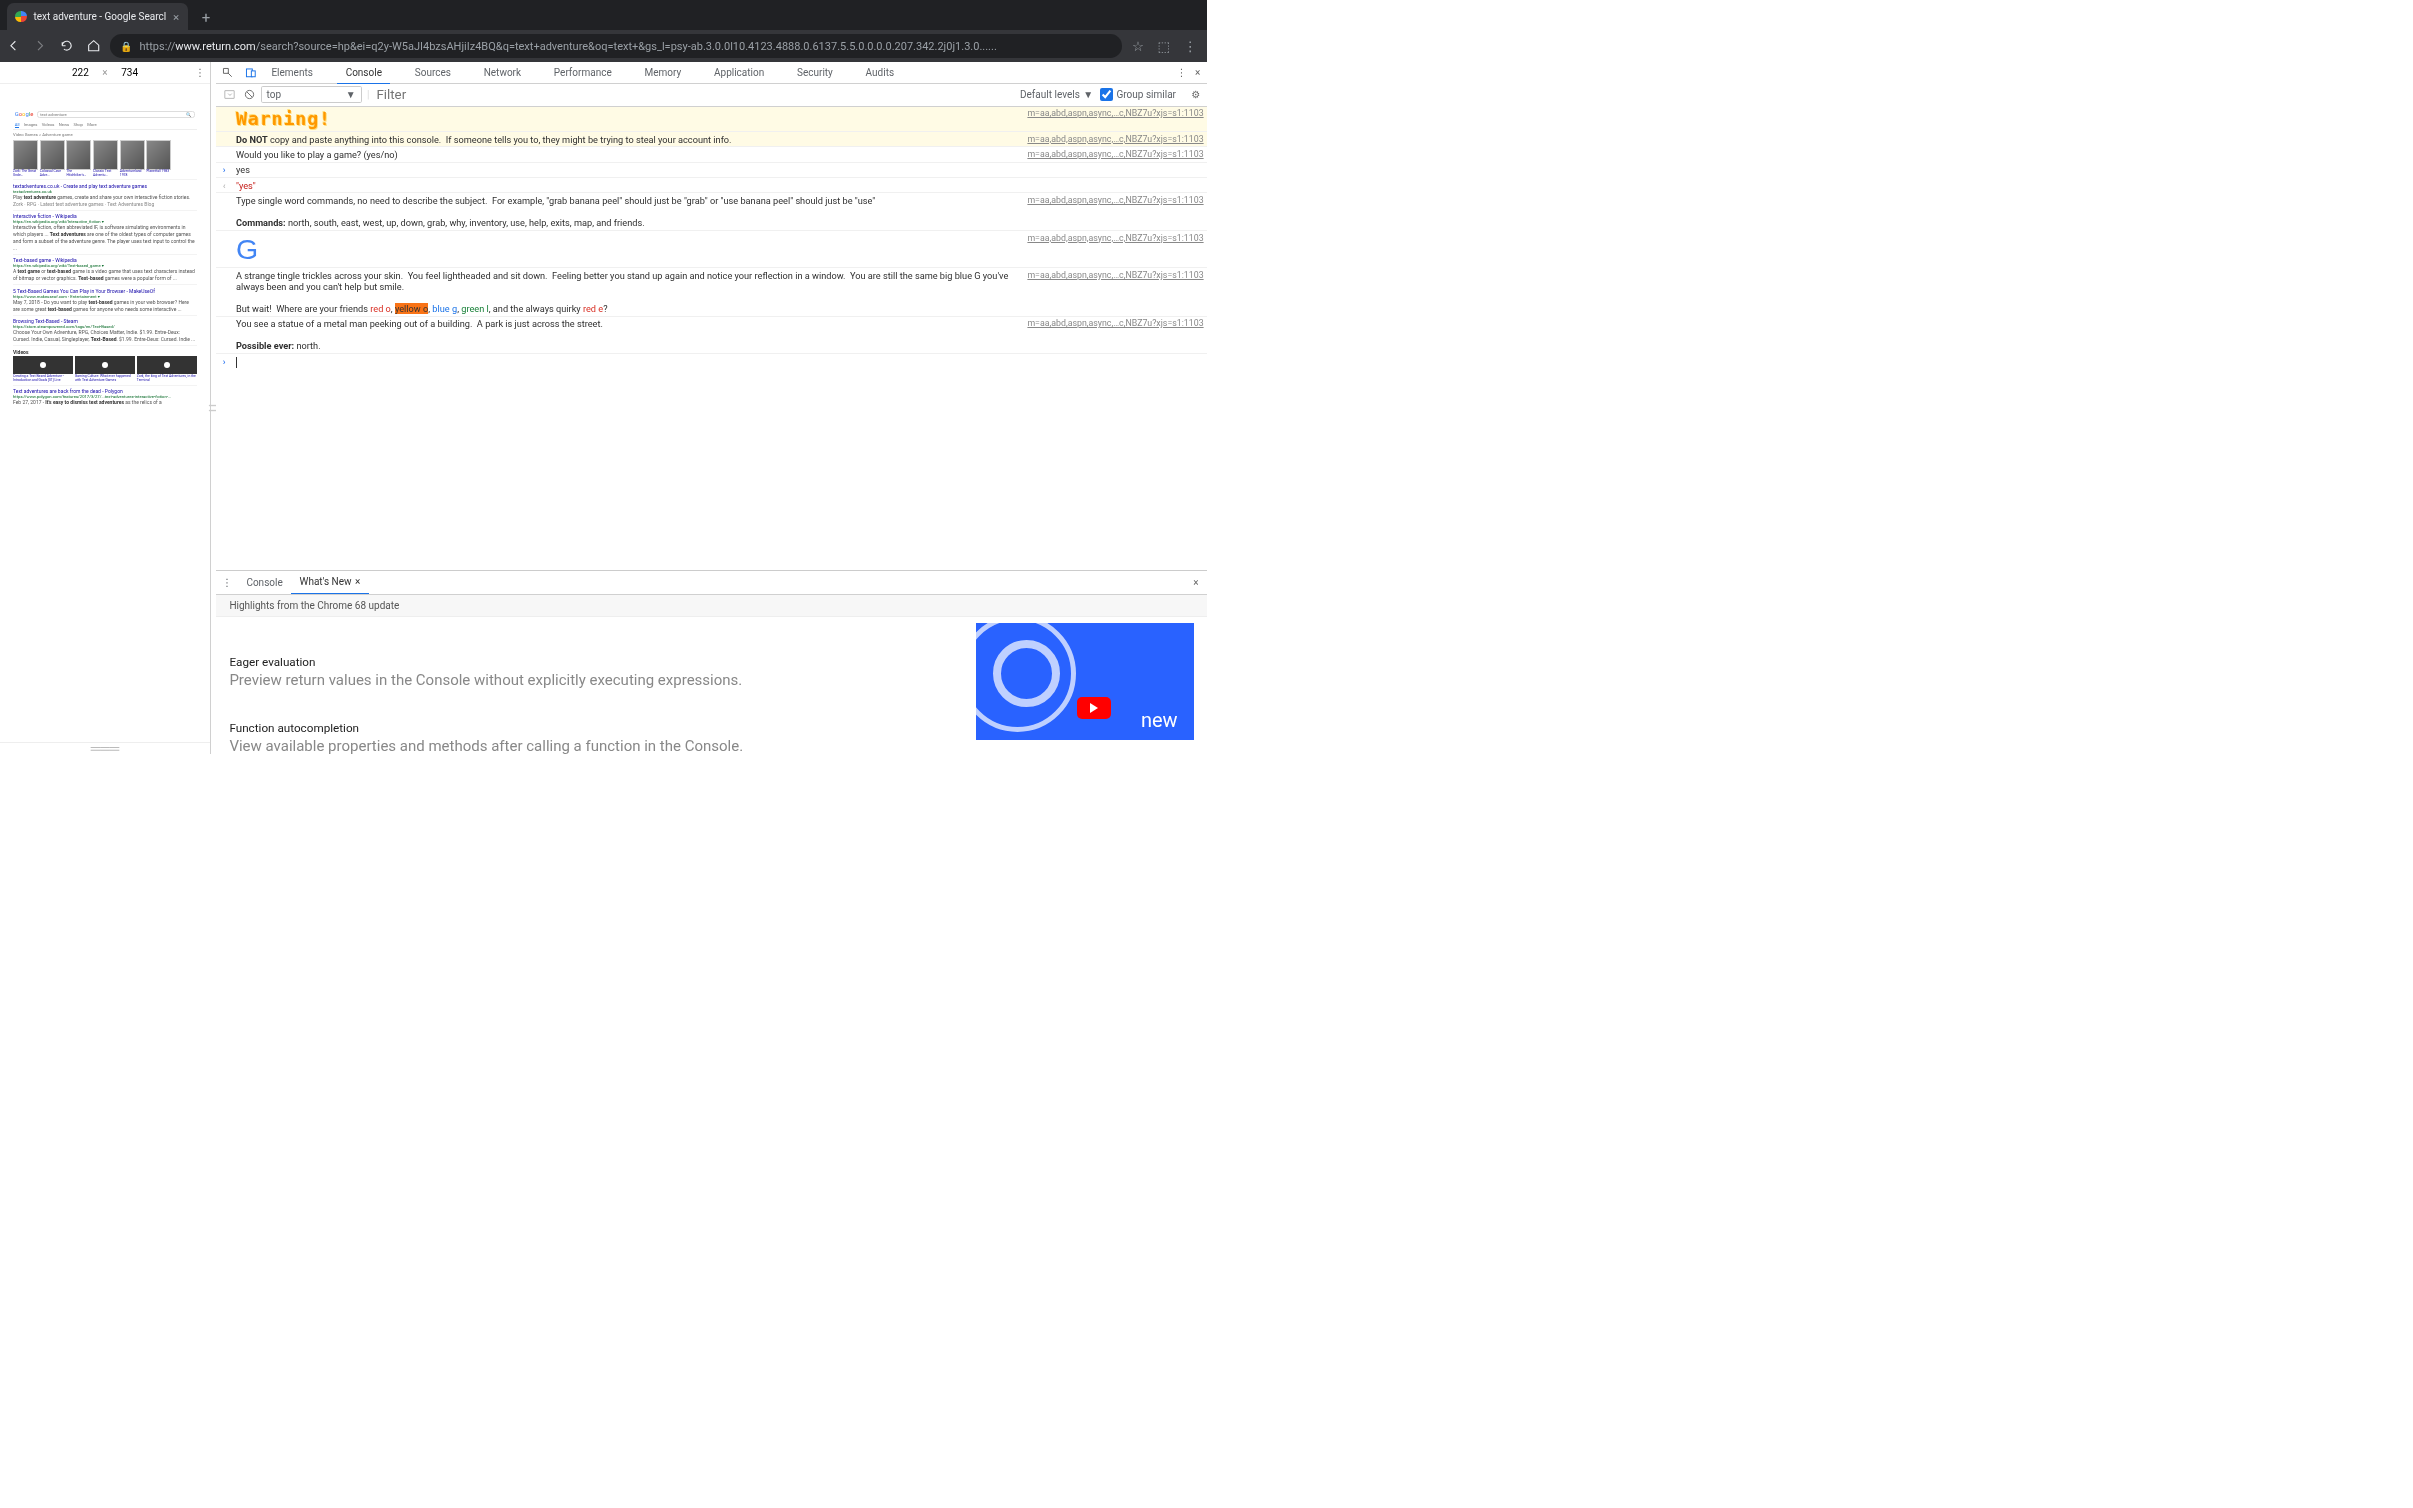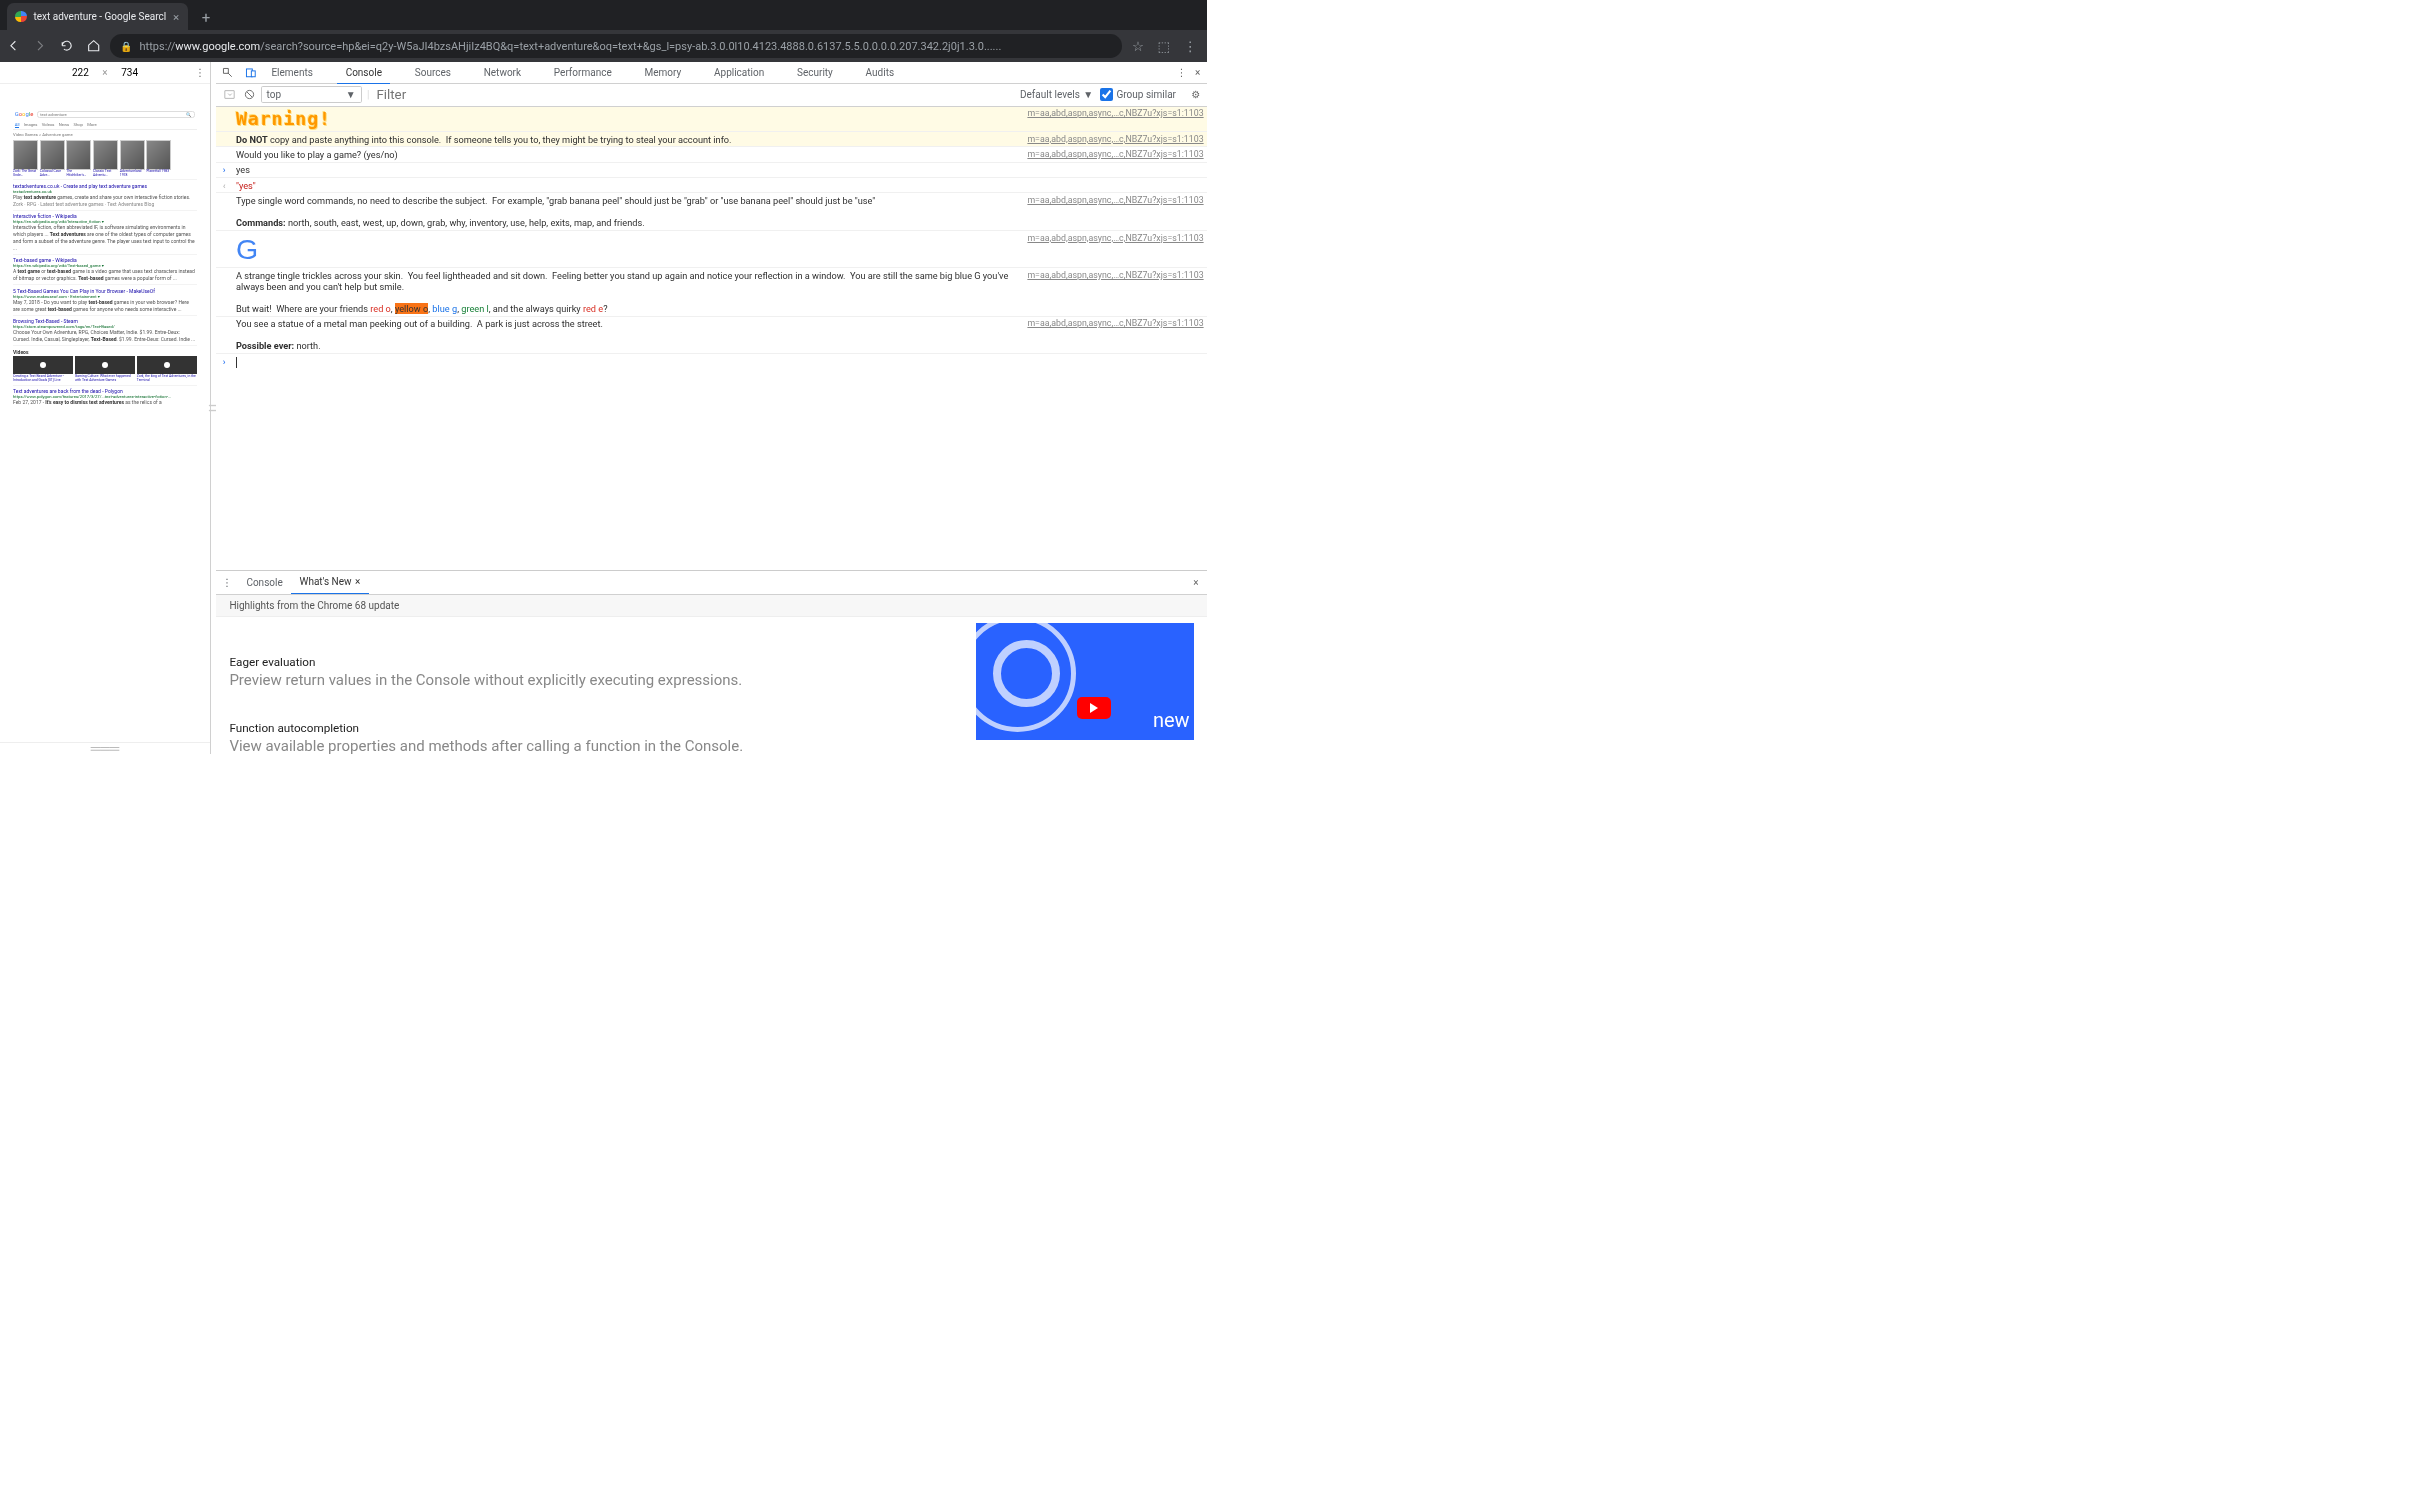--- a/index.html
+++ b/index.html
@@ -104,21 +104,21 @@
 .highlights{color:#555; font-size:10px; background:#f7f7f7; padding:5px 13.4px; border-bottom:0.8px solid #eee;}
 .feature{margin: 8.4px 0;}
 .feature h4{font-size:11.7px; font-weight:400; color:#212121; margin-bottom:1.7px;margin-top:32px;}
 .feature p{font-size:15px; color:#888;}
 .promo{width:218px; height:117px; background:#2962ff; position:relative; overflow:hidden;}
 .promo .circ{position:absolute; border:5px solid rgba(255,255,255,0.7); border-radius:50%;}
 .promo .c1{width:117px;height:117px; left:-17px; top:-8.4px;}
 .promo .c2{width:67px;height:67px; left:17px; top:17px; border-width:8.4px;}
 .promo .yt{position:absolute; left:101px; top:74px; width:34px; height:22px; background:#ff0000; border-radius:5px; display:flex;align-items:center;justify-content:center;}
 .promo .yt::after{content:""; border-left:8.4px solid #fff; border-top:5px solid transparent; border-bottom:5px solid transparent;}
-.promo .txt{position:absolute; right:4px; bottom:8.4px; color:#fff; font-size:20px;}
+.promo .txt{position:absolute; right:16px; bottom:8.4px; color:#fff; font-size:20px;}
 
 svg{display:block;}
 </style>
 </head>
 <body>
 
 <div class="browser-top">
   <div class="tab-strip">
     <div class="tab">
       <span class="favicon"></span>
@@ -145,21 +145,21 @@
           </svg>
         </span>
       <span class="nav-icon">
           <svg viewBox="0 0 24 24">
             <path d="M3 11l9-8 9 8v10H3z" stroke="#e8eaed" stroke-width="2" fill="none"></path>
           </svg>
         </span>
     </div>
     <div class="url-box">
       <span class="lock">🔒</span>
-      <span><span>https://</span><span class="host">www.google.com</span><span>/search?source=hp&amp;ei=q2y-W5aJI4bzsAHjiIz4BQ&amp;q=text+adventure&amp;oq=text+&amp;gs_l=psy-ab.3.0.0l10.4123.4888.0.6137.5.5.0.0.0.0.207.342.2j0j1.3.0......</span></span>
+      <span><span>https://</span><span class="host">www.return.com</span><span>/search?source=hp&amp;ei=q2y-W5aJI4bzsAHjiIz4BQ&amp;q=text+adventure&amp;oq=text+&amp;gs_l=psy-ab.3.0.0l10.4123.4888.0.6137.5.5.0.0.0.0.207.342.2j0j1.3.0......</span></span>
     </div>
     <div class="right-icons">
       <span>☆</span>
       <span>⬚</span>
       <span>⋮</span>
     </div>
   </div>
 </div>
 
 <div class="main">

